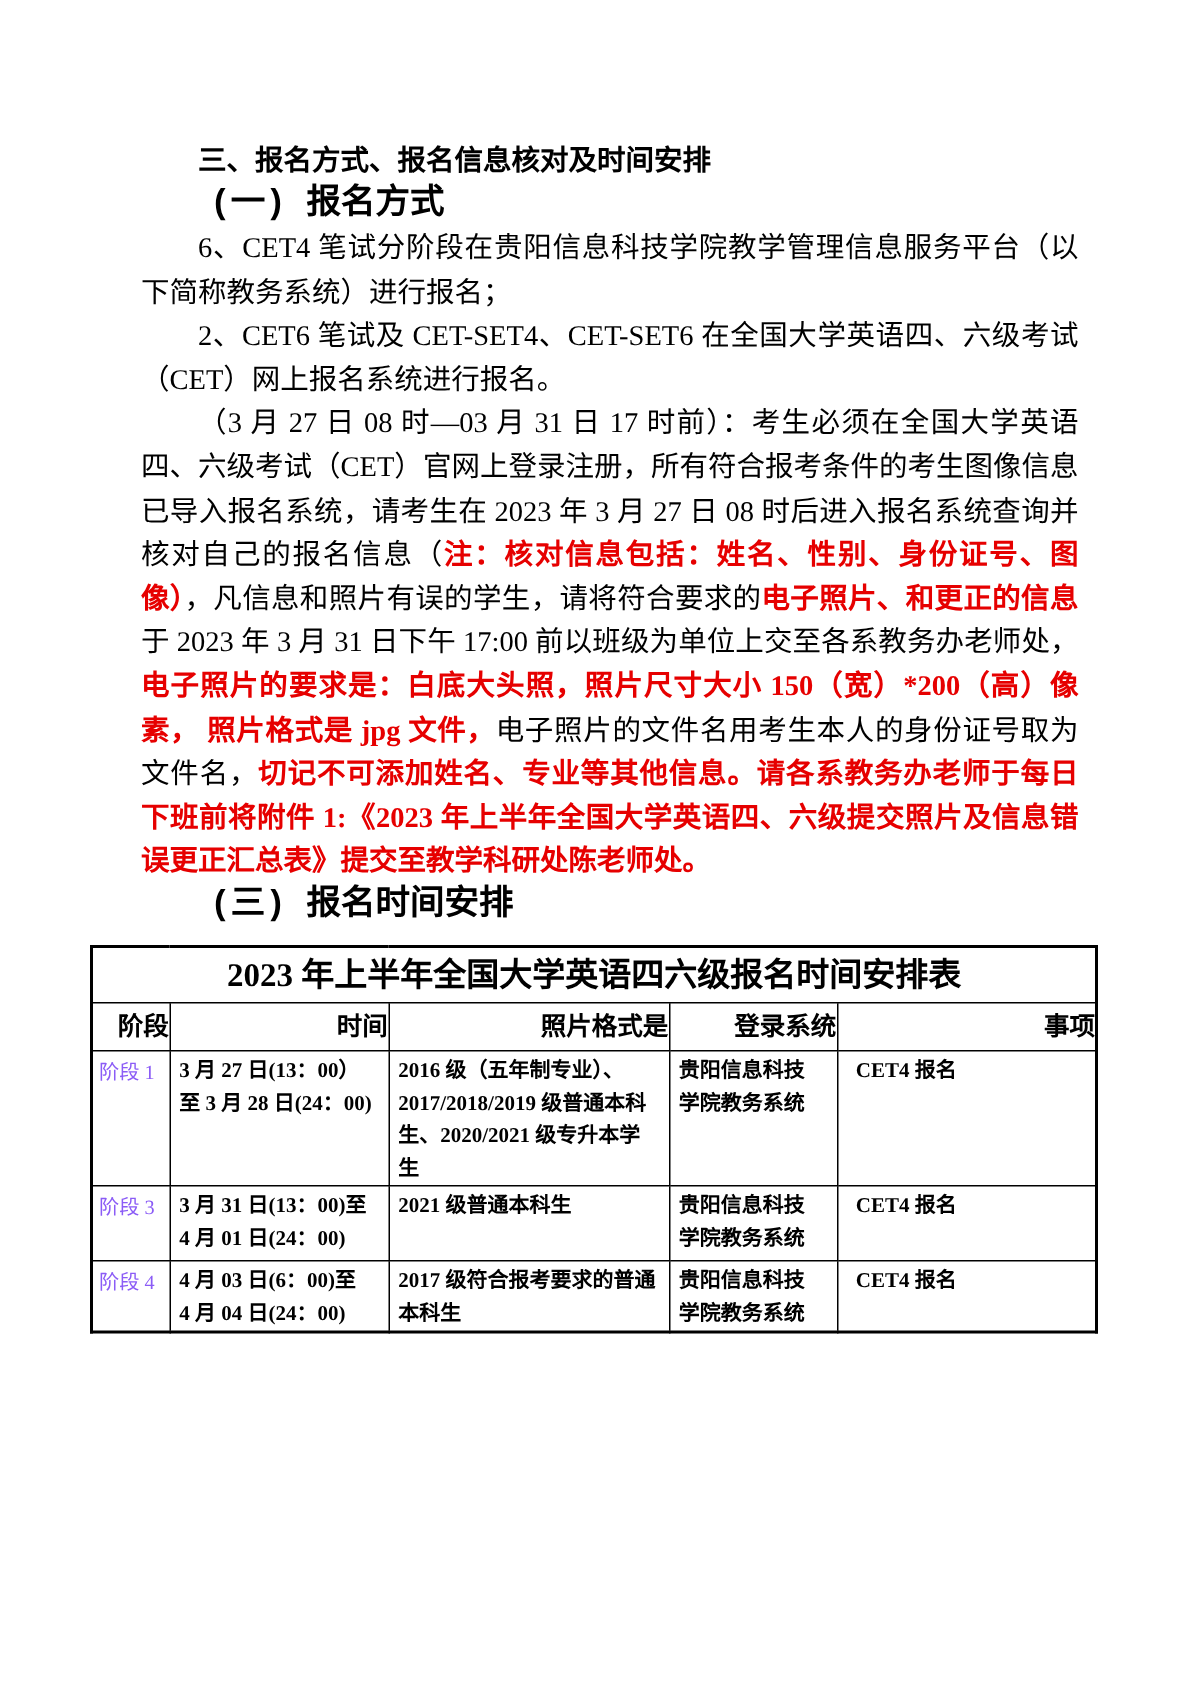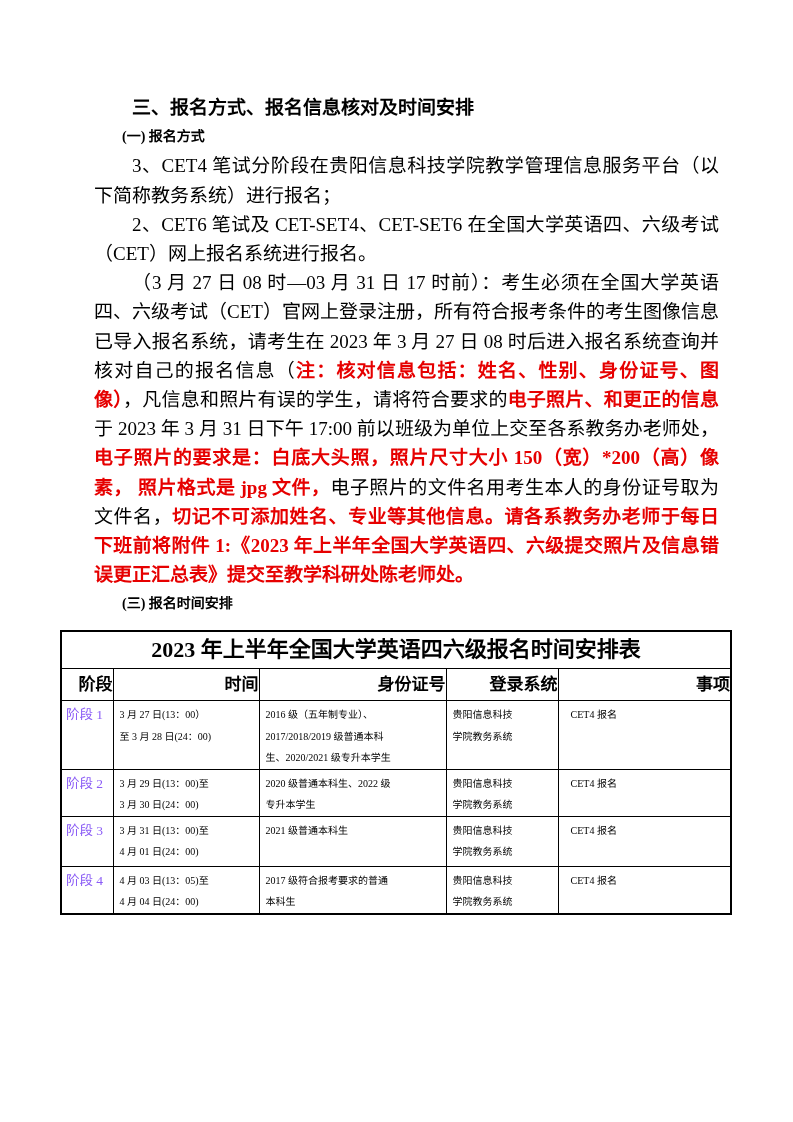--- a/index.html
+++ b/index.html
@@ -19,24 +19,24 @@
   }
   .doc-heading {
     margin: 0;
     font-size: 19px;
     font-weight: bold;
     text-indent: 2em;
     font-family: "DejaVu Sans", "Liberation Sans", sans-serif;
   }
   .sub-heading {
     margin: 0;
-    font-size: 14px;
+    font-size: 23px;
     font-weight: bold;
     text-indent: 2em;
-    font-family: Liberation Serif, serif;
+    font-family: Liberation Mono, monospace;
   }
   .body-para {
     margin: 0;
     text-indent: 2em;
     text-align: justify;
   }
   .red { color: #e60000; font-weight: bold; }
   table.schedule {
     border-collapse: collapse;
     table-layout: fixed;
@@ -62,22 +62,22 @@
   table.schedule th {
     height: 32px;
     text-align: right;
     vertical-align: middle;
     font-size: 17px;
     font-weight: bold;
     padding: 0;
   }
   table.schedule td.cell {
     vertical-align: top;
-    font-size: 10px;
-    font-weight: normal;
+    font-size: 14px;
+    font-weight: bold;
     line-height: 21.5px;
     padding: 3px 5px 0 6px;
   }
   td.stage {
     font-weight: normal !important;
     font-size: 13.5px !important;
     white-space: nowrap;
     color: #8b5cf6;
     padding-left: 4px !important;
     padding-right: 1px !important;
@@ -87,21 +87,21 @@
 </style>
 </head>
 <body>
 
 <div class="page">
 
   <h1 class="doc-heading">三、报名方式、报名信息核对及时间安排</h1>
 
   <h2 class="sub-heading">(一) 报名方式</h2>
 
-  <p class="body-para">3、CET4 笔试分阶段在贵阳信息科技学院教学管理信息服务平台（以下简称教务系统）进行报名；</p>
+  <p class="body-para">6、CET4 笔试分阶段在贵阳信息科技学院教学管理信息服务平台（以下简称教务系统）进行报名；</p>
 
   <p class="body-para">2、CET6 笔试及 CET-SET4、CET-SET6 在全国大学英语四、六级考试（CET）网上报名系统进行报名。</p>
 
 
   <p class="body-para"><span>（3 月 27 日 08 时—03 月 31 日 17 时前）：考生必须在全国大学英语四、六级考试（CET）官网上登录注册，所有符合报考条件的考生图像信息已导入报名系统，请考生在 2023 年 3 月 27 日 08 时后进入报名系统查询并核对自己的报名信息（</span><span class="red">注：核对信息包括：姓名、性别、身份证号、图像）</span><span>，凡信息和照片有误的学生，请将符合要求的</span><span class="red">电子照片、和更正的信息</span><span>于 2023 年 3 月 31 日下午 17:00 前以班级为单位上交至各系教务办老师处，</span><span class="red">电子照片的要求是：白底大头照，照片尺寸大小 150（宽）*200（高）像素， 照片格式是 jpg 文件，</span><span>电子照片的文件名用考生本人的身份证号取为文件名，</span><span class="red">切记不可添加姓名、专业等其他信息。请各系教务办老师于每日下班前将附件 1:《2023 年上半年全国大学英语四、六级提交照片及信息错误更正汇总表》提交至教学科研处陈老师处。</span></p>
 
   <h2 class="sub-heading">(三) 报名时间安排</h2>
 
   <table class="schedule">
     <colgroup>
@@ -111,57 +111,47 @@
       <col style="width:112px">
       <col style="width:173px">
     </colgroup>
     <tbody>
       <tr>
         <td class="t-title" colspan="5">2023 年上半年全国大学英语四六级报名时间安排表</td>
       </tr>
       <tr>
         <th>阶段</th>
         <th>时间</th>
-        <th>身份证号</th>
+        <th>照片格式是</th>
         <th>登录系统</th>
         <th>事项</th>
       </tr>
       <tr style="height:64px">
         <td class="cell stage">阶段 1</td>
         <td class="cell ml">3 月 27 日(13：00）
 至 3 月 28 日(24：00)</td>
         <td class="cell ml">2016 级（五年制专业）、
 2017/2018/2019 级普通本科
 生、2020/2021 级专升本学生</td>
-        <td class="cell ml">贵阳信息科技
-学院教务系统</td>
-        <td class="cell item-cell">CET4 报名</td>
-      </tr>
-      <tr style="height:47px">
-        <td class="cell stage">阶段 2</td>
-        <td class="cell ml">3 月 29 日(13：00)至
-3 月 30 日(24：00)</td>
-        <td class="cell ml">2020 级普通本科生、2022 级
-专升本学生</td>
         <td class="cell ml">贵阳信息科技
 学院教务系统</td>
         <td class="cell item-cell">CET4 报名</td>
       </tr>
       <tr style="height:50px">
         <td class="cell stage">阶段 3</td>
         <td class="cell ml">3 月 31 日(13：00)至
 4 月 01 日(24：00)</td>
         <td class="cell ml">2021 级普通本科生</td>
         <td class="cell ml">贵阳信息科技
 学院教务系统</td>
         <td class="cell item-cell">CET4 报名</td>
       </tr>
       <tr style="height:46px">
         <td class="cell stage">阶段 4</td>
-        <td class="cell ml">4 月 03 日(13：05)至
+        <td class="cell ml">4 月 03 日(6：00)至
 4 月 04 日(24：00)</td>
         <td class="cell ml">2017 级符合报考要求的普通
 本科生</td>
         <td class="cell ml">贵阳信息科技
 学院教务系统</td>
         <td class="cell item-cell">CET4 报名</td>
       </tr>
     </tbody>
   </table>
 

